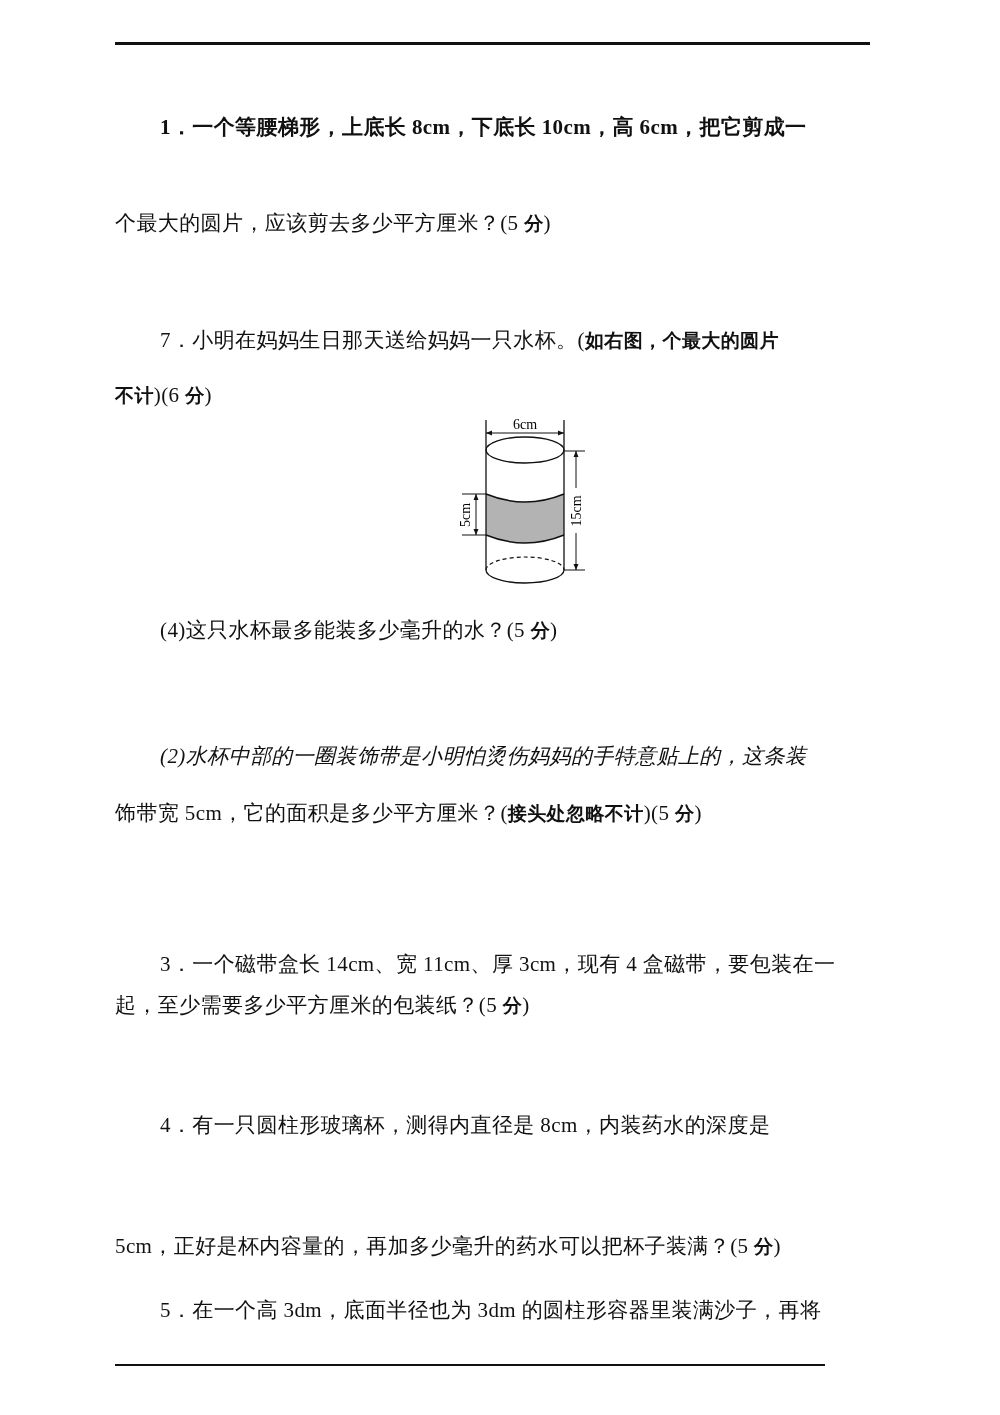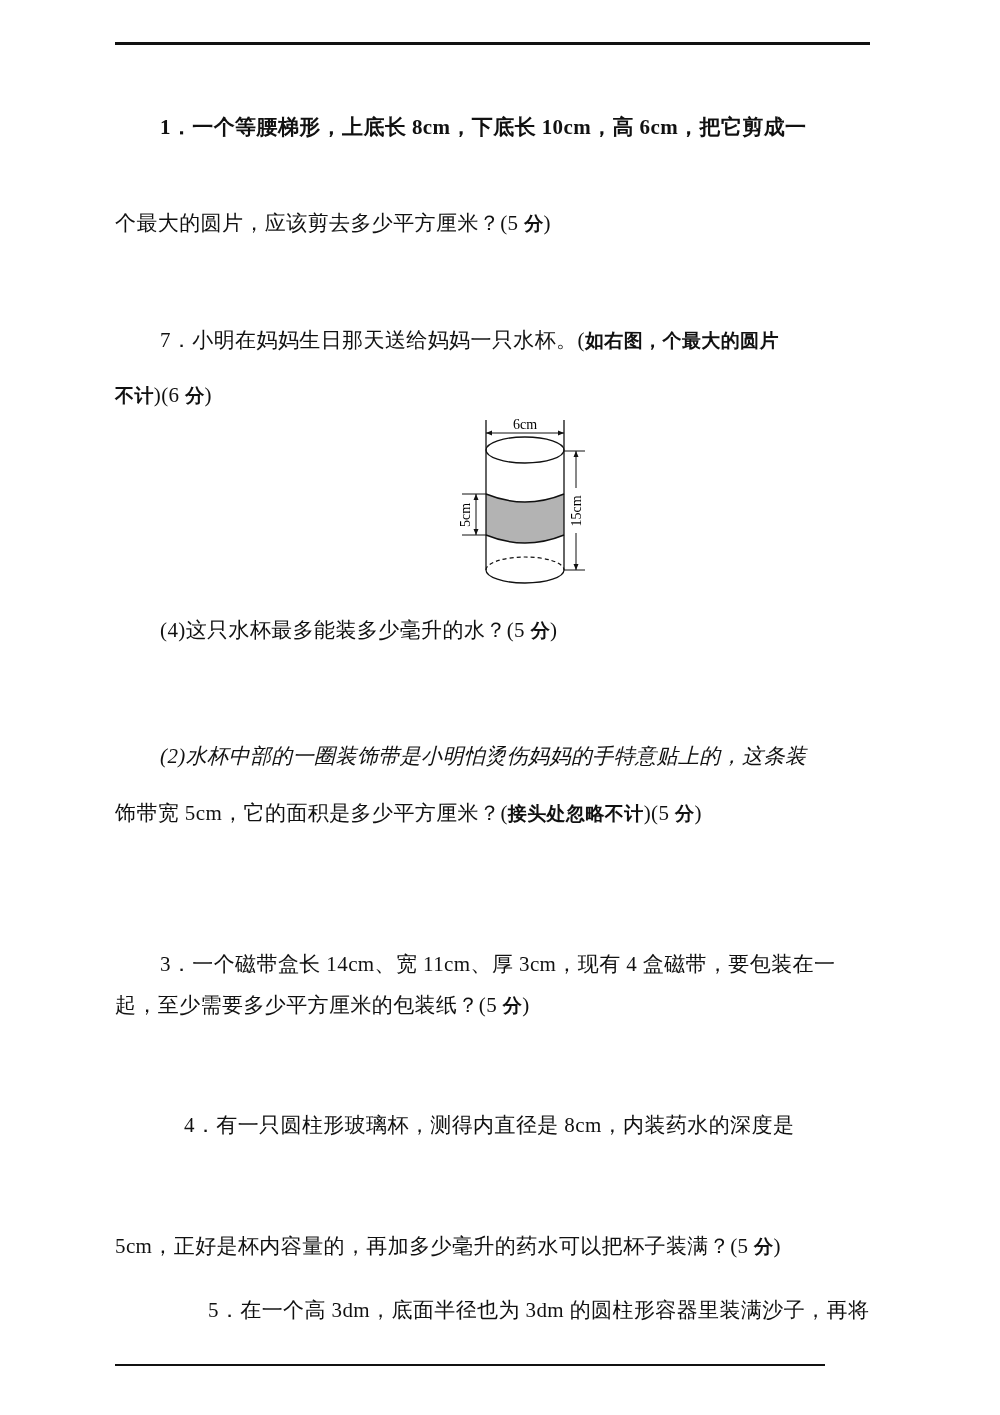--- a/index.html
+++ b/index.html
@@ -20,23 +20,23 @@
 <div id="content">
     <div class="line" style="left: 160px; top: 114px; font-weight: bold;"><span>1．一个等腰梯形，上底长 8cm，下底长 10cm，高 6cm，把它剪成一</span></div>
     <div class="line" style="left: 115px; top: 186px; margin-top: 24px;"><span>个最大的圆片，应该剪去多少平方厘米？(5 </span><span class="bold">分</span><span>)</span></div>
     <div class="line" style="left: 160px; top: 327px;"><span>7．小明在妈妈生日那天送给妈妈一只水杯。(</span><span class="bold">如右图，个最大的圆片</span></div>
     <div class="line" style="left: 115px; top: 382px;"><span class="bold">不计</span><span>)(6 </span><span class="bold">分</span><span>)</span></div>
     <div class="line" style="left: 160px; top: 617px;"><span>(4)这只水杯最多能装多少毫升的水？(5 </span><span class="bold">分</span><span>)</span></div>
     <div class="line" style="left: 160px; top: 743px; font-style: italic;"><span>(2)水杯中部的一圈装饰带是小明怕烫伤妈妈的手特意贴上的，这条装</span></div>
     <div class="line" style="left: 115px; top: 800px; text-align: center;"><span>饰带宽 5cm，它的面积是多少平方厘米？(</span><span class="bold">接头处忽略不计</span><span>)(5 </span><span class="bold">分</span><span>)</span></div>
     <div class="line" style="left: 160px; top: 903px; margin-top: 48px;"><span>3．一个磁带盒长 14cm、宽 11cm、厚 3cm，现有 4 盒磁带，要包装在一</span></div>
     <div class="line" style="left: 115px; top: 992px;"><span>起，至少需要多少平方厘米的包装纸？(5 </span><span class="bold">分</span><span>)</span></div>
-    <div class="line" style="left: 160px; top: 1112px; margin-left: 24px;"><span>4．有一只圆柱形玻璃杯，测得内直径是 8cm，内装药水的深度是</span></div>
+    <div class="line" style="left: 160px; top: 1112px;"><span>4．有一只圆柱形玻璃杯，测得内直径是 8cm，内装药水的深度是</span></div>
     <div class="line" style="left: 115px; top: 1233px;"><span>5cm，正好是杯内容量的，再加多少毫升的药水可以把杯子装满？(5 </span><span class="bold">分</span><span>)</span></div>
-    <div class="line" style="left: 160px; top: 1297px; margin-left: 48px;"><span>5．在一个高 3dm，底面半径也为 3dm 的圆柱形容器里装满沙子，再将</span></div>
+    <div class="line" style="left: 160px; top: 1297px;"><span>5．在一个高 3dm，底面半径也为 3dm 的圆柱形容器里装满沙子，再将</span></div>
   </div>
 
 <div class="fig">
   <svg width="170" height="185" viewBox="440 410 170 185" xmlns="http://www.w3.org/2000/svg">
 
     <path d="M486,494 Q525,510 564,494 L564,535 Q525,551 486,535 Z" fill="#b3b3b3" stroke="none"></path>
     <path d="M486,494 Q525,510 564,494" fill="none" stroke="#111" stroke-width="1.4"></path>
     <path d="M486,535 Q525,551 564,535" fill="none" stroke="#111" stroke-width="1.4"></path>
 
     <line x1="486" y1="420" x2="486" y2="570" stroke="#111" stroke-width="1.3"></line>

